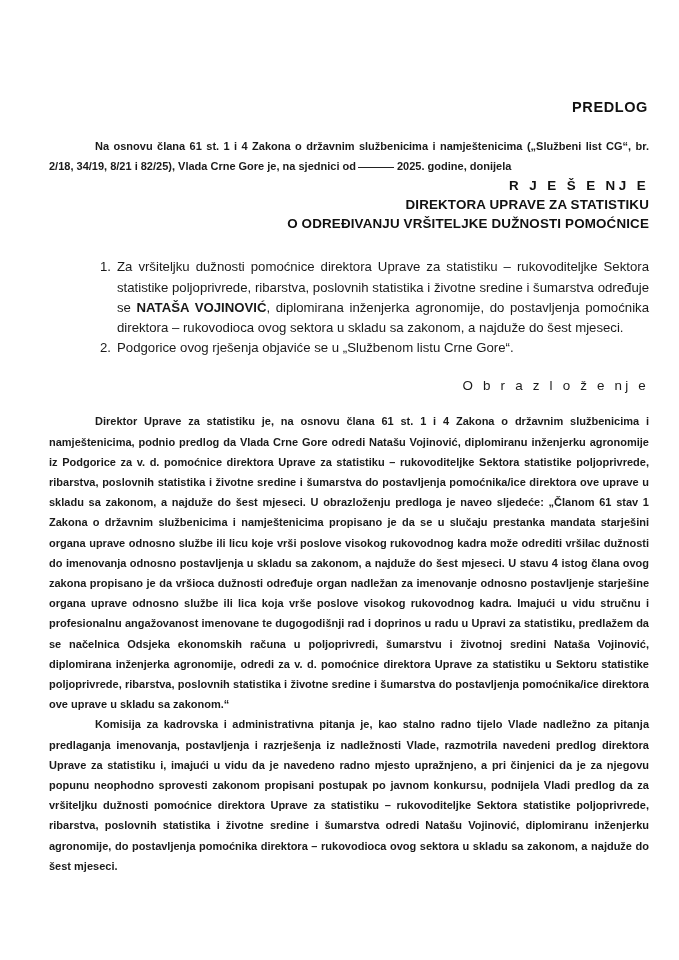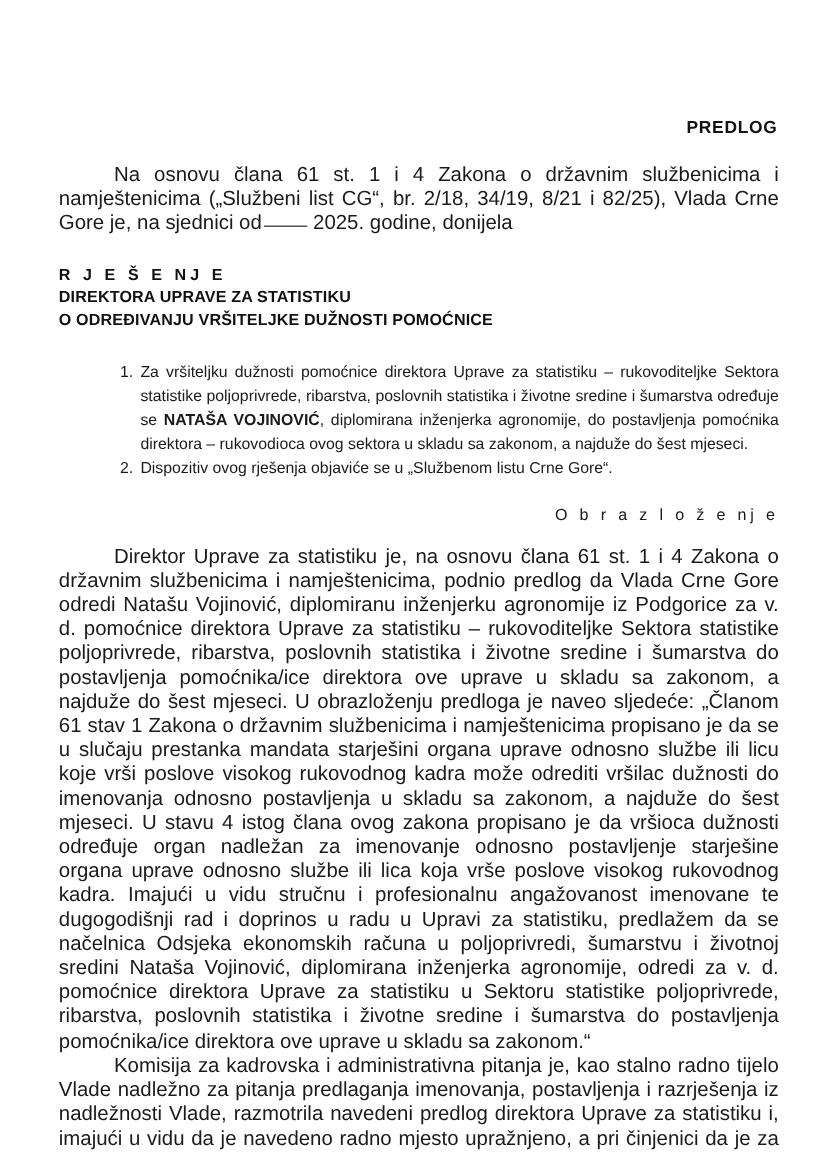--- a/index.html
+++ b/index.html
@@ -34,41 +34,41 @@
 
   .body-col {
     position: absolute;
     left: 49px;
     top: 136px;
     width: 600px;
   }
 
   p {
     margin: 0;
-    font-size: 17px;
+    font-size: 11px;
     line-height: 20.2px;
     text-align: justify;
     text-justify: inter-word;
     color: #1a1a1a;
+    font-weight: bold;
   }
   p.indent {
     text-indent: 46px;
   }
 
   .blank-line {
     display: inline-block;
     width: 36px;
     border-bottom: 1.4px solid #222;
     margin-left: 2px;
     vertical-align: 2px;
   }
 
   .title-block {
-    margin-top: 22px;
-    text-align: left;
+    text-align: right;
   }
   .title-main {
     font-size: 13.4px;
     font-weight: bold;
     letter-spacing: 3.4px;
     color: #111;
     line-height: 19px;
   }
   .title-sub {
     font-size: 13.4px;
@@ -135,21 +135,21 @@
       <div class="title-main">R J E Š E NJ E</div>
       <div class="title-sub">DIREKTORA UPRAVE ZA STATISTIKU</div>
       <div class="title-sub">O ODREĐIVANJU VRŠITELJKE  DUŽNOSTI POMOĆNICE</div>
     </div>
 
     <ol class="items">
       <li>
         <span class="num">1.</span><span>Za vršiteljku dužnosti pomoćnice direktora Uprave za statistiku – rukovoditeljke Sektora statistike poljoprivrede, ribarstva, poslovnih statistika i životne sredine i šumarstva određuje se </span><b>NATAŠA VOJINOVIĆ</b><span>, diplomirana inženjerka agronomije, do postavljenja pomoćnika direktora  –  rukovodioca ovog sektora u skladu sa zakonom, a najduže do šest mjeseci.</span>
       </li>
       <li>
-        <span class="num">2.</span><span>Dispozitiv ovog rješenja objaviće se u „Službenom listu Crne Gore“.</span>
+        <span class="num">2.</span><span>Podgorice ovog rješenja objaviće se u „Službenom listu Crne Gore“.</span>
       </li>
     </ol>
 
     <div class="section-heading">O b r a z l o ž e nj e</div>
 
     <div class="para-group">
       <p class="indent">Direktor Uprave za statistiku je, na osnovu člana 61 st. 1 i 4 Zakona o državnim službenicima i namještenicima, podnio predlog da Vlada Crne Gore odredi Natašu Vojinović, diplomiranu inženjerku agronomije iz Podgorice za v. d. pomoćnice direktora Uprave za statistiku – rukovoditeljke Sektora statistike poljoprivrede, ribarstva, poslovnih statistika i životne sredine i šumarstva do postavljenja pomoćnika/ice direktora ove uprave u skladu sa zakonom, a najduže do šest mjeseci. U obrazloženju predloga je naveo sljedeće: „Članom 61 stav 1 Zakona o državnim službenicima i namještenicima propisano je da se u slučaju prestanka mandata starješini organa uprave odnosno službe ili licu koje vrši poslove visokog rukovodnog kadra može odrediti vršilac dužnosti do imenovanja odnosno postavljenja u skladu sa zakonom, a najduže do šest mjeseci. U stavu 4 istog člana ovog zakona propisano je da vršioca dužnosti određuje organ nadležan za imenovanje odnosno postavljenje starješine organa uprave odnosno službe ili lica koja vrše poslove visokog rukovodnog kadra. Imajući u vidu stručnu i profesionalnu angažovanost imenovane te dugogodišnji rad i doprinos u radu u Upravi za statistiku, predlažem da se načelnica Odsjeka ekonomskih računa u poljoprivredi, šumarstvu i životnoj sredini Nataša Vojinović, diplomirana inženjerka agronomije, odredi za v. d. pomoćnice direktora Uprave za statistiku u Sektoru statistike poljoprivrede, ribarstva, poslovnih statistika i životne sredine i šumarstva do postavljenja pomoćnika/ice direktora ove uprave u skladu sa zakonom.“</p>
       <p class="indent">Komisija za kadrovska i administrativna pitanja je, kao stalno radno tijelo Vlade nadležno za pitanja predlaganja imenovanja, postavljenja i razrješenja iz nadležnosti Vlade, razmotrila navedeni predlog direktora Uprave za statistiku i, imajući u vidu da je navedeno radno mjesto upražnjeno, a pri činjenici da je za njegovu popunu neophodno sprovesti zakonom propisani postupak po javnom konkursu, podnijela Vladi predlog da za vršiteljku dužnosti pomoćnice direktora Uprave za statistiku – rukovoditeljke Sektora statistike poljoprivrede, ribarstva, poslovnih statistika i životne sredine i šumarstva odredi Natašu Vojinović, diplomiranu inženjerku agronomije, do postavljenja pomoćnika direktora – rukovodioca ovog sektora u skladu sa zakonom, a najduže do šest mjeseci.</p>
     </div>
 

